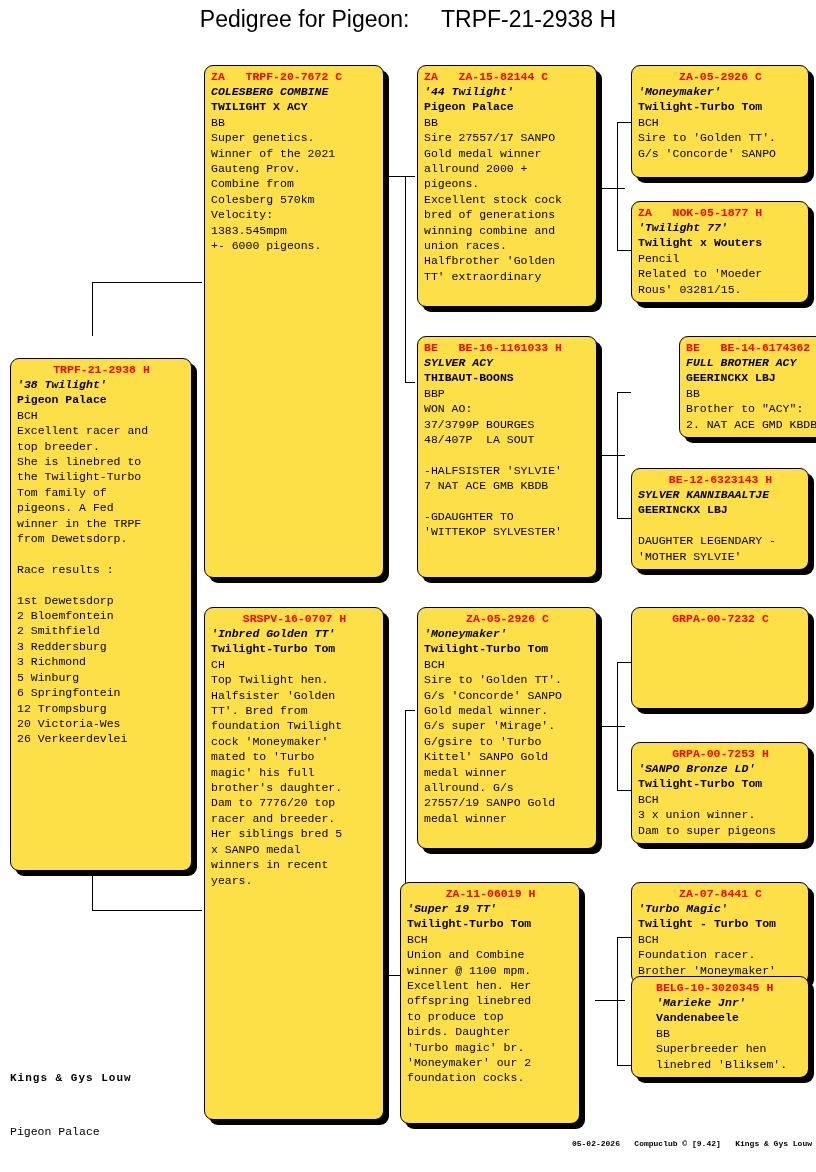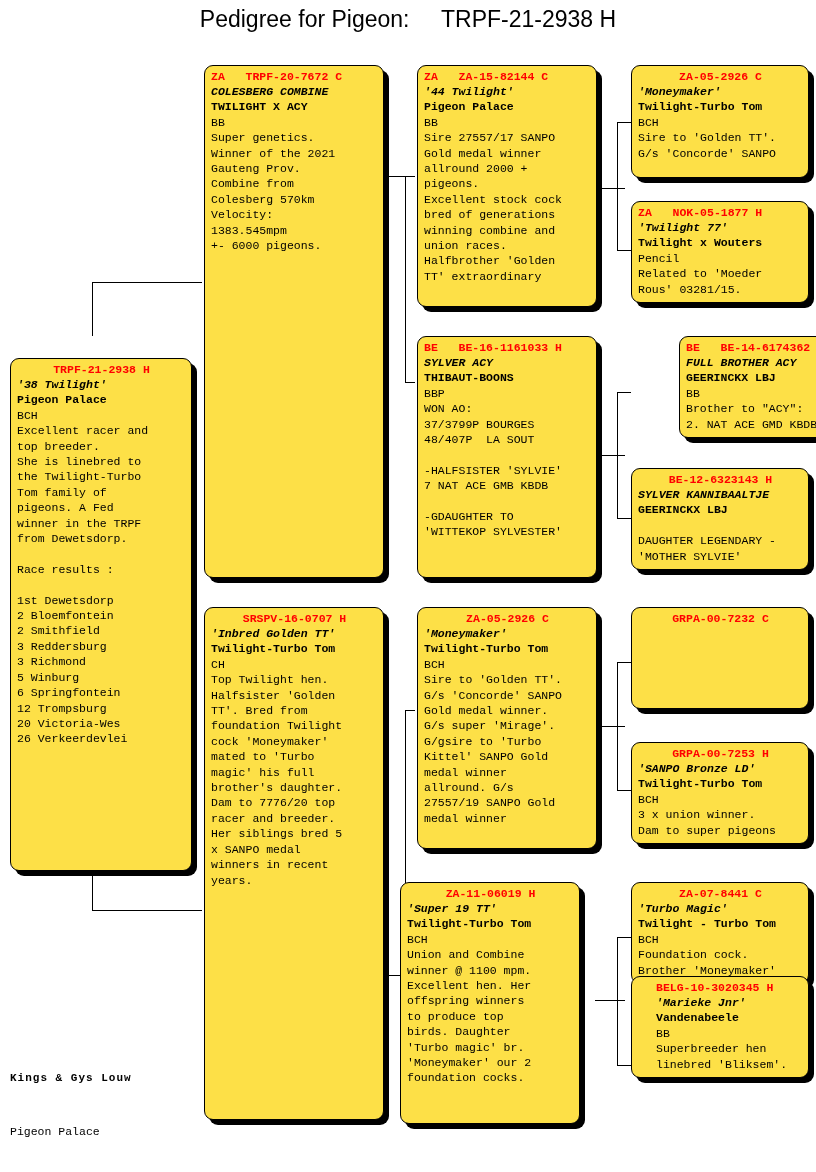--- a/index.html
+++ b/index.html
@@ -248,21 +248,21 @@
 
   <div class="card" style="left:400px;top:882px;width:180px;height:242px;">
     <div class="hdr">ZA-11-06019 H</div>
     <div>
       <div class="ln i">'Super 19 TT'</div>
       <div class="ln b">Twilight-Turbo Tom</div>
       <div class="ln">BCH</div>
       <div class="ln">Union and Combine</div>
       <div class="ln">winner @ 1100 mpm.</div>
       <div class="ln">Excellent hen. Her</div>
-      <div class="ln">offspring winners</div>
+      <div class="ln">offspring linebred</div>
       <div class="ln">to produce top</div>
       <div class="ln">birds. Daughter</div>
       <div class="ln">'Turbo magic' br.</div>
       <div class="ln">'Moneymaker' our 2</div>
       <div class="ln">foundation cocks.</div>
     </div>
   </div>
 
   <div class="card" style="left:631px;top:65px;width:178px;height:113px;">
     <div class="hdr">ZA-05-2926 C</div>
@@ -322,21 +322,21 @@
       <div class="ln">Dam to super pigeons</div>
     </div>
   </div>
 
   <div class="card" style="left:631px;top:882px;width:178px;height:102px;">
     <div class="hdr">ZA-07-8441 C</div>
     <div>
       <div class="ln i">'Turbo Magic'</div>
       <div class="ln b">Twilight - Turbo Tom</div>
       <div class="ln">BCH</div>
-      <div class="ln">Foundation cock.</div>
+      <div class="ln">Foundation racer.</div>
       <div class="ln">Brother 'Moneymaker'</div>
     </div>
   </div>
 
   <div class="card" style="left:631px;top:976px;width:178px;height:102px;padding-left:24px;">
     <div class="hdr left">BELG-10-3020345 H</div>
     <div>
       <div class="ln i">'Marieke Jnr'</div>
       <div class="ln b">Vandenabeele</div>
       <div class="ln">BB</div>
@@ -347,14 +347,15 @@
 
   <div class="owner" style="left:10px;top:1032px;width:330px;">
     <div class="name">Kings &amp; Gys Louw</div>
     <div class="l">Pigeon Palace</div>
     
     
     
     
   </div>
 
+  <div class="colophon">05-02-2026   Compuclub © [9.42]   Kings &amp; Gys Louw</div>
 
 </div>
 
 </body></html>

